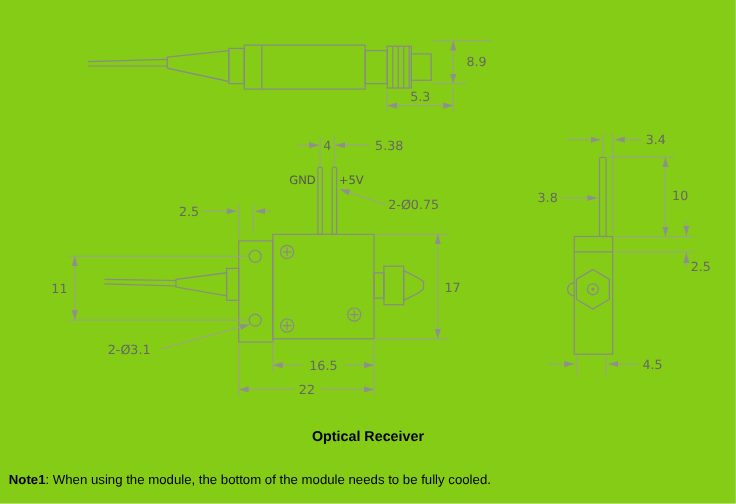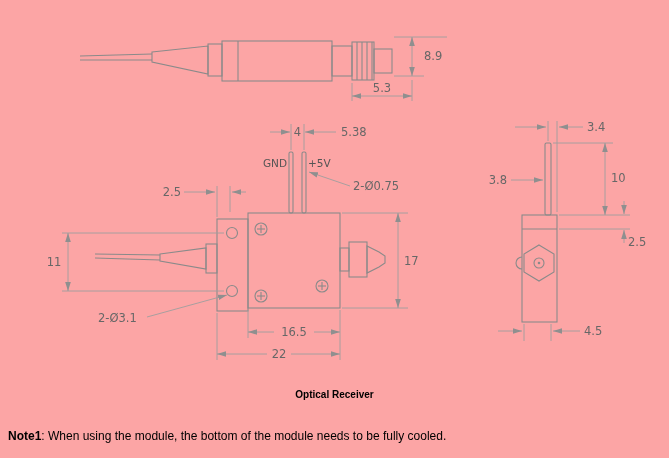--- a/index.html
+++ b/index.html
@@ -1,24 +1,24 @@
 <!DOCTYPE html>
 <html><head>
 <meta charset="utf-8">
 <style>
   html,body{margin:0;padding:0;background:#fff;}
-  .page{position:relative;width:669px;height:458px;background:#fca5a5;overflow:hidden;
+  .page{position:relative;width:669px;height:458px;background:#84cc16;overflow:hidden;
         font-family:"Liberation Sans",sans-serif;}
   svg{display:block;}
   .ol{fill:none;stroke:#8a8a8a;stroke-width:1.1;}
   .dim{fill:none;stroke:#9e9e9e;stroke-width:0.9;}
   .dtx{font-family:"DejaVu Sans",sans-serif;font-size:11.5px;fill:#676767;}
   .ptx{font-family:"DejaVu Sans",sans-serif;font-size:10.5px;fill:#555555;}
   .caption{position:absolute;left:0;right:0;top:389px;text-align:center;
-           font-size:10px;font-weight:bold;color:#000;}
+           font-size:13px;font-weight:bold;color:#000;}
   .note{position:absolute;left:8px;top:429px;font-size:12px;color:#000;}
   .note b{font-weight:bold;}
 </style>
 </head>
 <body>
 
 <div class="page">
 
   <svg width="669" height="385" viewBox="0 0 669 385">
     <defs>

